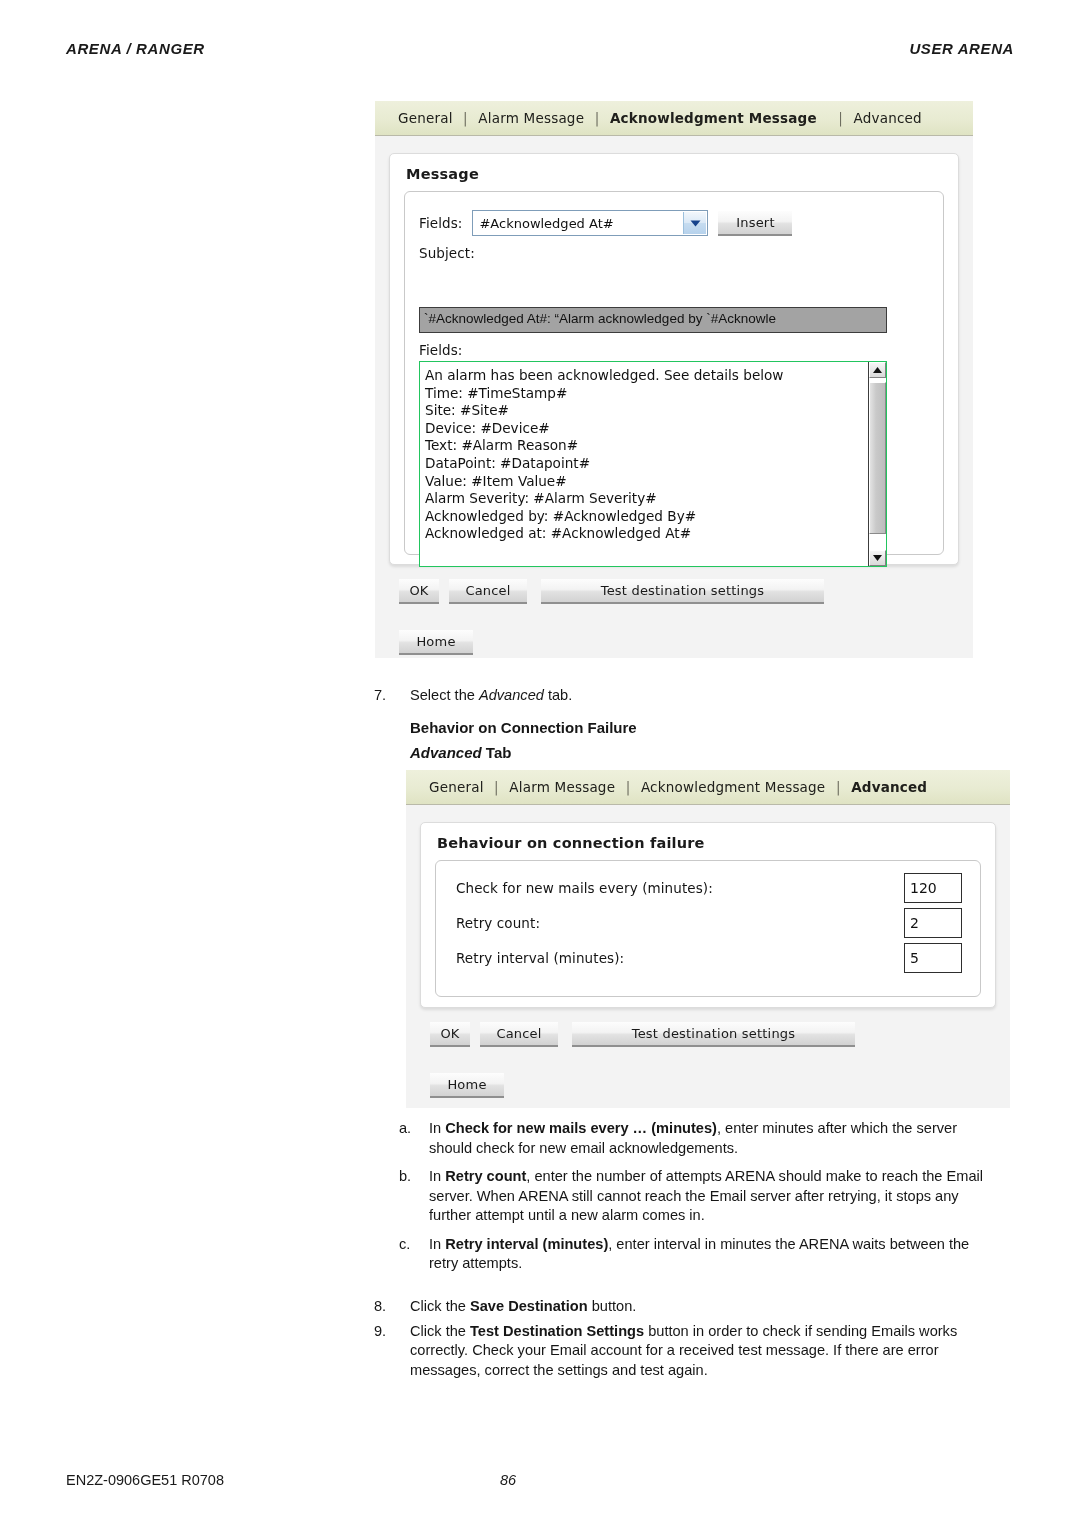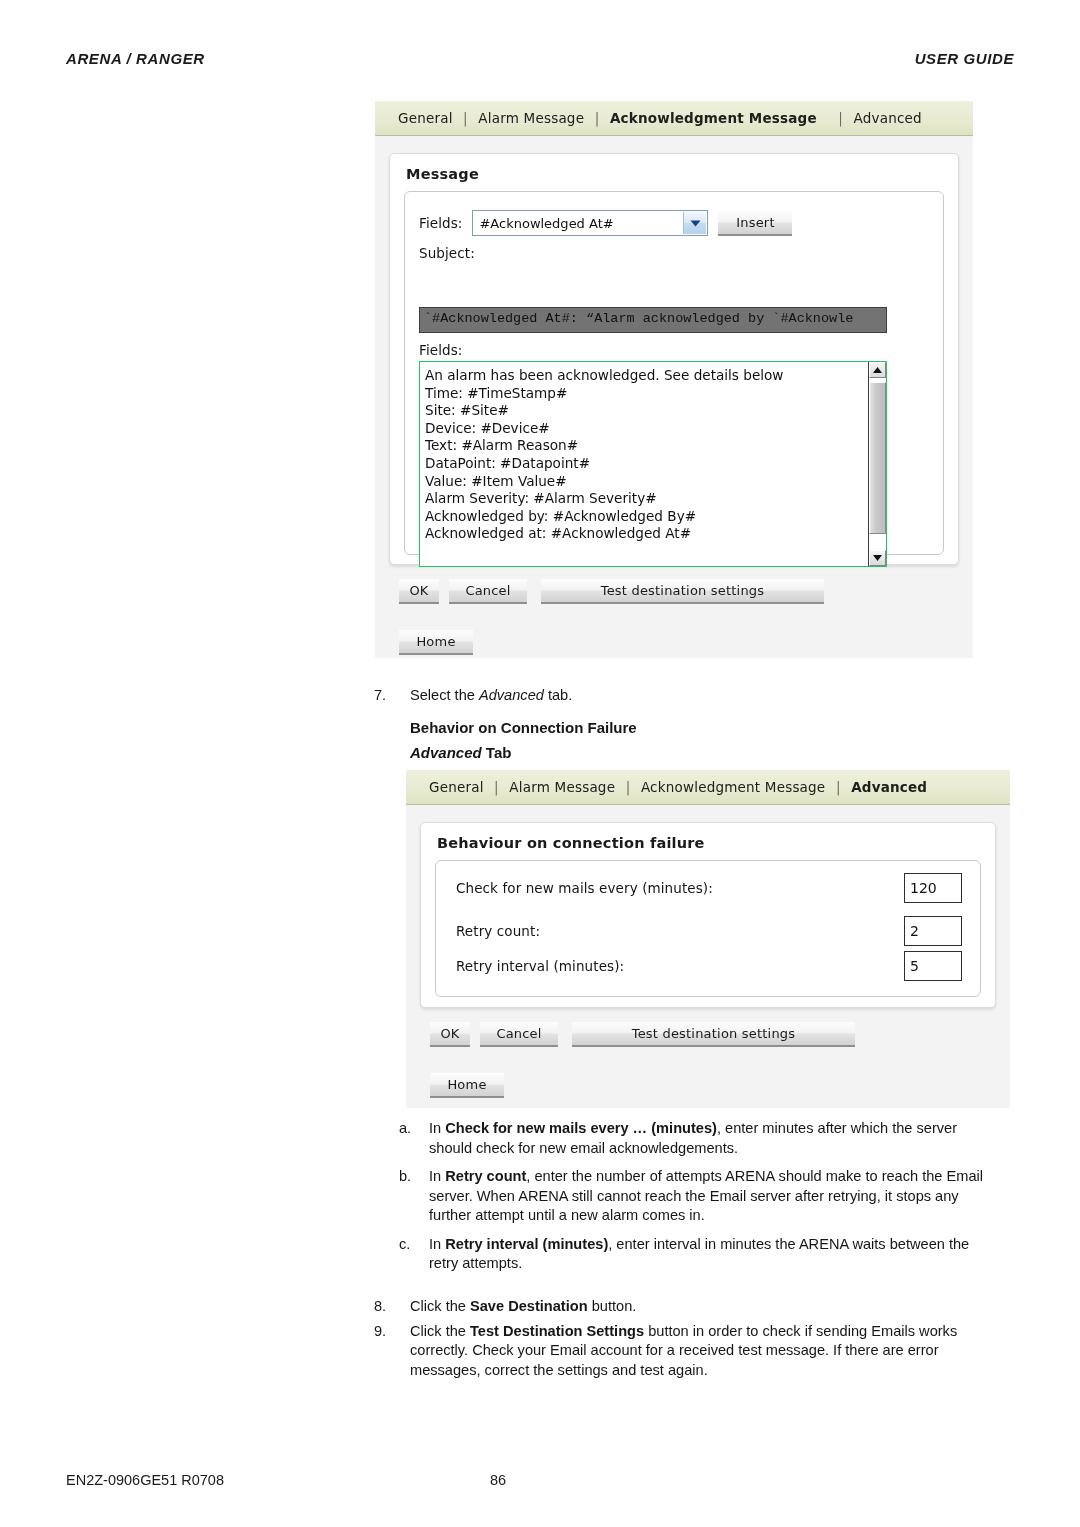--- a/index.html
+++ b/index.html
@@ -12,42 +12,42 @@
     height: 1527px;
     position: relative;
     font-family: "Liberation Sans", sans-serif;
     color: #000000;
     overflow: hidden;
   }
 
   
   .running-head {
     position: absolute;
-    top: 50px;
+    top: 40px;
     left: 66px;
     right: 66px;
     display: flex;
     justify-content: space-between;
     align-items: baseline;
     font-style: italic;
     font-weight: bold;
     font-size: 15px;
     letter-spacing: 0.6px;
     color: #1a1a1a;
   }
   .running-foot {
     position: absolute;
     bottom: 55px;
     left: 66px;
     right: 66px;
     font-size: 14.5px;
     color: #1a1a1a;
   }
   .running-foot .doc-code { position: absolute; left: 0; top: 0; }
-  .running-foot .page-num { position: absolute; left: 424px; top: 0; }
+  .running-foot .page-num { position: absolute; left: 434px; top: 0; font-style: italic; }
 
   
   .figure {
     position: absolute;
     background: #f3f3f3;
     box-sizing: border-box;
   }
   .tabbar {
     background: linear-gradient(to bottom, #eef0dc 0%, #e8ebd2 55%, #dfe3c3 100%);
     border-bottom: 1px solid #b9b9a8;
@@ -137,22 +137,22 @@
     display: inline-block;
     box-sizing: border-box;
     letter-spacing: 0.2px;
     white-space: nowrap;
   }
 
   .field-label-line { margin: 9px 0 3px 4px; }
 
   .textbox {
     border: 1px solid #3c3c3c;
-    background: #737373;
-    font-family: Liberation Mono, monospace;
+    background: #a3a3a3;
+    font-family: Liberation Sans, sans-serif;
     font-size: 13.5px;
     color: #111;
     padding: 3px 4px;
     box-sizing: border-box;
     white-space: nowrap;
     overflow: hidden;
     margin-top: 46px;
   }
 
   .textarea-wrap {
@@ -252,21 +252,21 @@
   .heading {
     font-weight: bold;
     font-size: 15px;
   }
 </style>
 </head>
 <body>
 
 <div class="running-head">
   <div>ARENA / RANGER</div>
-  <div>USER GUIDE</div>
+  <div>USER ARENA</div>
 </div>
 
 <div class="figure" style="left:375px; top:101px; width:598px; height:557px;">
 
   <div class="tabbar">
     <span class="tab">General</span>
     <span class="sep">|</span>
     <span class="tab">Alarm Message</span>
     <span class="sep">|</span>
     <span class="tab active">Acknowledgment Message</span>
@@ -363,21 +363,21 @@
     <span class="sep">|</span>
     <span class="tab active">Advanced</span>
   </div>
 
   <div class="panel-body">
     <div class="card" style="height:186px;">
       <div class="card-title">Behaviour on connection failure</div>
 
       <div class="groupbox" style="padding:12px 0 12px 0; height:137px;">
 
-        <div class="adv-row" style="margin-bottom:13px;">
+        <div class="adv-row" style="margin-bottom:5px;">
           <span class="lbl">Check for new mails every (minutes):</span>
           <span class="numbox">120</span>
         </div>
 
         <div class="adv-row" style="margin-bottom:5px;">
           <span class="lbl">Retry count:</span>
           <span class="numbox">2</span>
         </div>
 
         <div class="adv-row">

